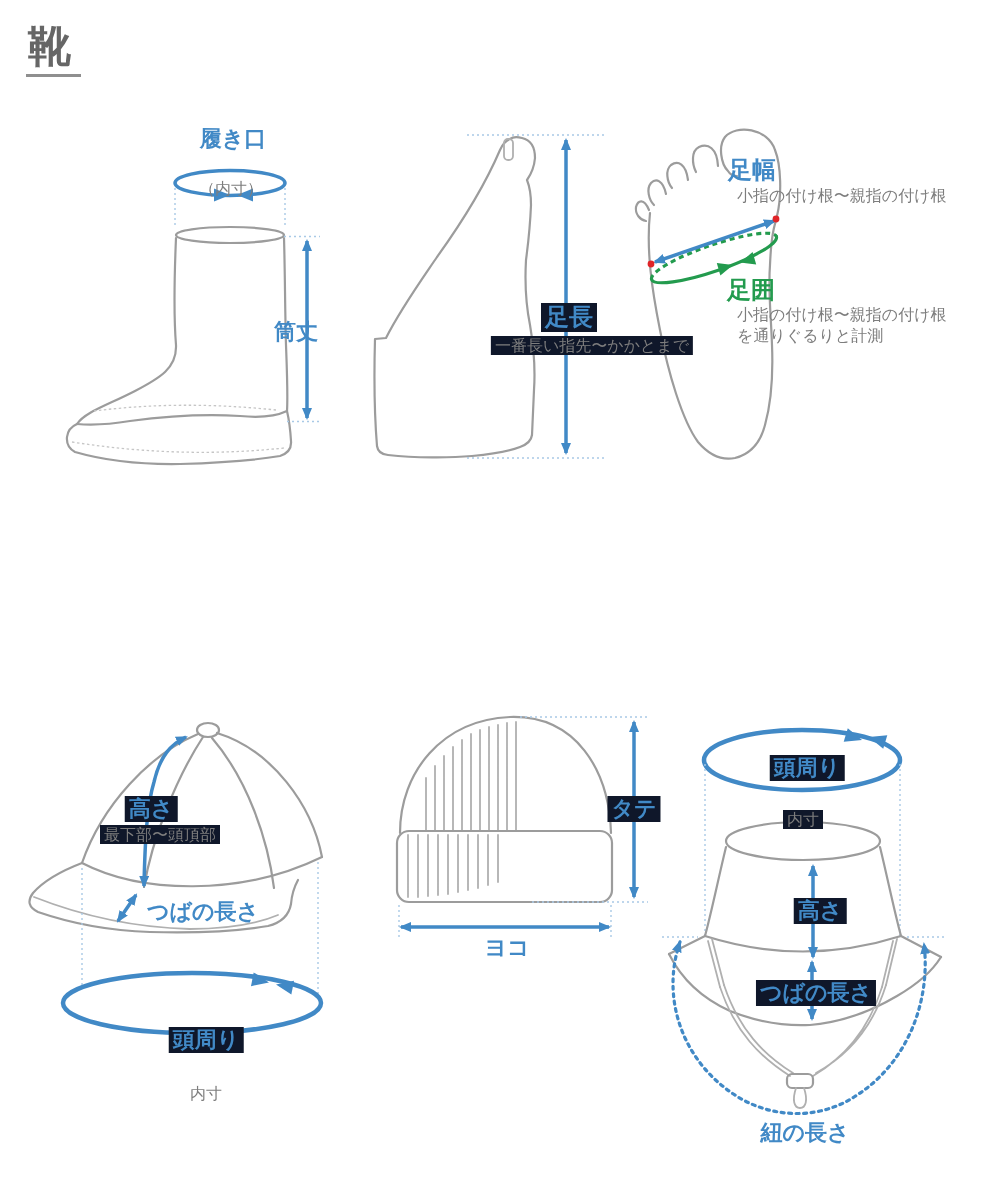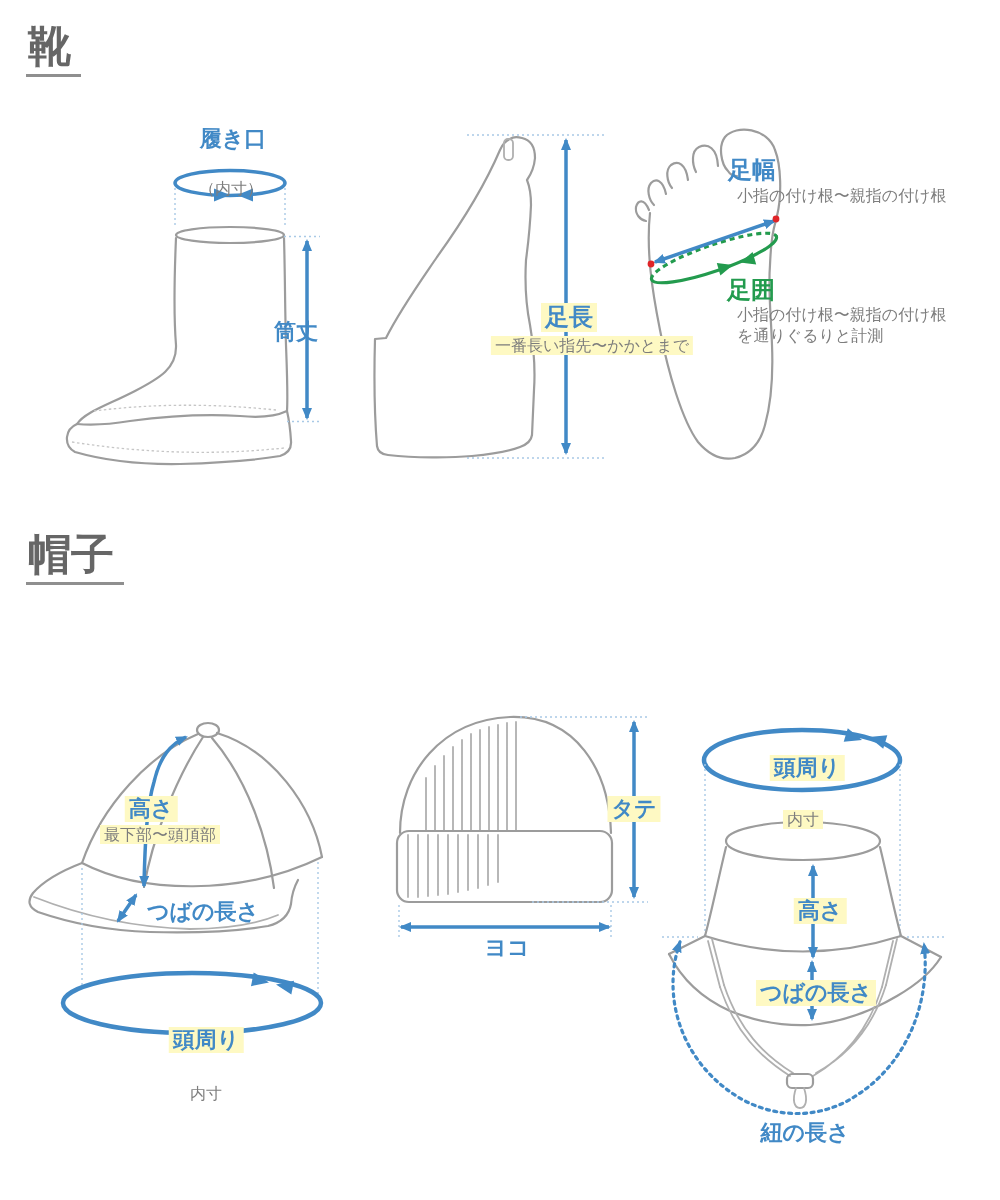--- a/index.html
+++ b/index.html
@@ -23,21 +23,21 @@
   .gline{stroke:var(--green);stroke-width:3.2;fill:none;stroke-linecap:round;}
   .gdashline{stroke:var(--green);stroke-width:3.2;stroke-dasharray:5 4;fill:none;}
   .fill-b{fill:var(--blue);} .fill-g{fill:var(--green);} .fill-r{fill:var(--red);}
   .lbl{position:absolute;font-weight:700;color:var(--blue);font-size:22px;
        white-space:nowrap;line-height:1.2;}
   .ctr{transform:translateX(-50%);}
   .big{font-size:24px;}
   .desc{font-weight:400;color:var(--text-gray);font-size:16px;}
   .sub{font-weight:400;color:var(--text-gray);font-size:16px;margin-top:28px;}
   .green-t{color:var(--green);}
-  .wbg{background:#fef9c3;padding:0 4px;}
+  .wbg{background:#0f172a;padding:0 4px;}
   .lh21{line-height:21px;}
 </style>
 </head>
 <body>
 
 <div id="canvas">
 
   <div class="sec-h" style="left:26px;top:24px;">靴</div>
 
   <svg style="left:60px;top:110px;" width="300" height="365" viewBox="0 0 300 365">
@@ -114,21 +114,20 @@
   <div class="lbl ctr desc wbg" style="left:592px;top:336px;">一番長い指先〜かかとまで</div>
 
   <div class="lbl big" style="left:728px;top:156px;text-align:right;">足幅</div>
   <div class="lbl desc" style="left:737px;top:186px;">小指の付け根〜親指の付け根</div>
   <div class="lbl big green-t" style="left:727px;top:276px;">足囲</div>
   <div class="lbl desc lh21" style="left:737px;top:304px;">
     <div>小指の付け根〜親指の付け根</div>
     <div>を通りぐるりと計測</div>
   </div>
 
-  <div class="sec-h" style="left:26px;top:532px;">帽子</div>
 
   <svg style="left:20px;top:700px;" width="330" height="395" viewBox="0 0 330 395">
     <g>
       <ellipse class="g2" cx="188" cy="30" rx="11" ry="7"></ellipse>
       <path class="g2" d="M178,34 C130,54 82,105 62,163"></path>
       <path class="g2" d="M197,33 C252,50 292,105 302,157"></path>
       <path class="g2" d="M183,37 C155,80 132,140 124,187"></path>
       <path class="g2" d="M192,38 C228,80 248,140 254,188"></path>
       <path class="g2" d="M62,163 C120,193 220,197 302,157"></path>
       <path class="g2" d="M62,163 Q28,176 13,193 Q4,205 18,212 Q70,230 130,232 Q200,234 248,226 Q268,221 271,204 Q272,191 278,180"></path>

